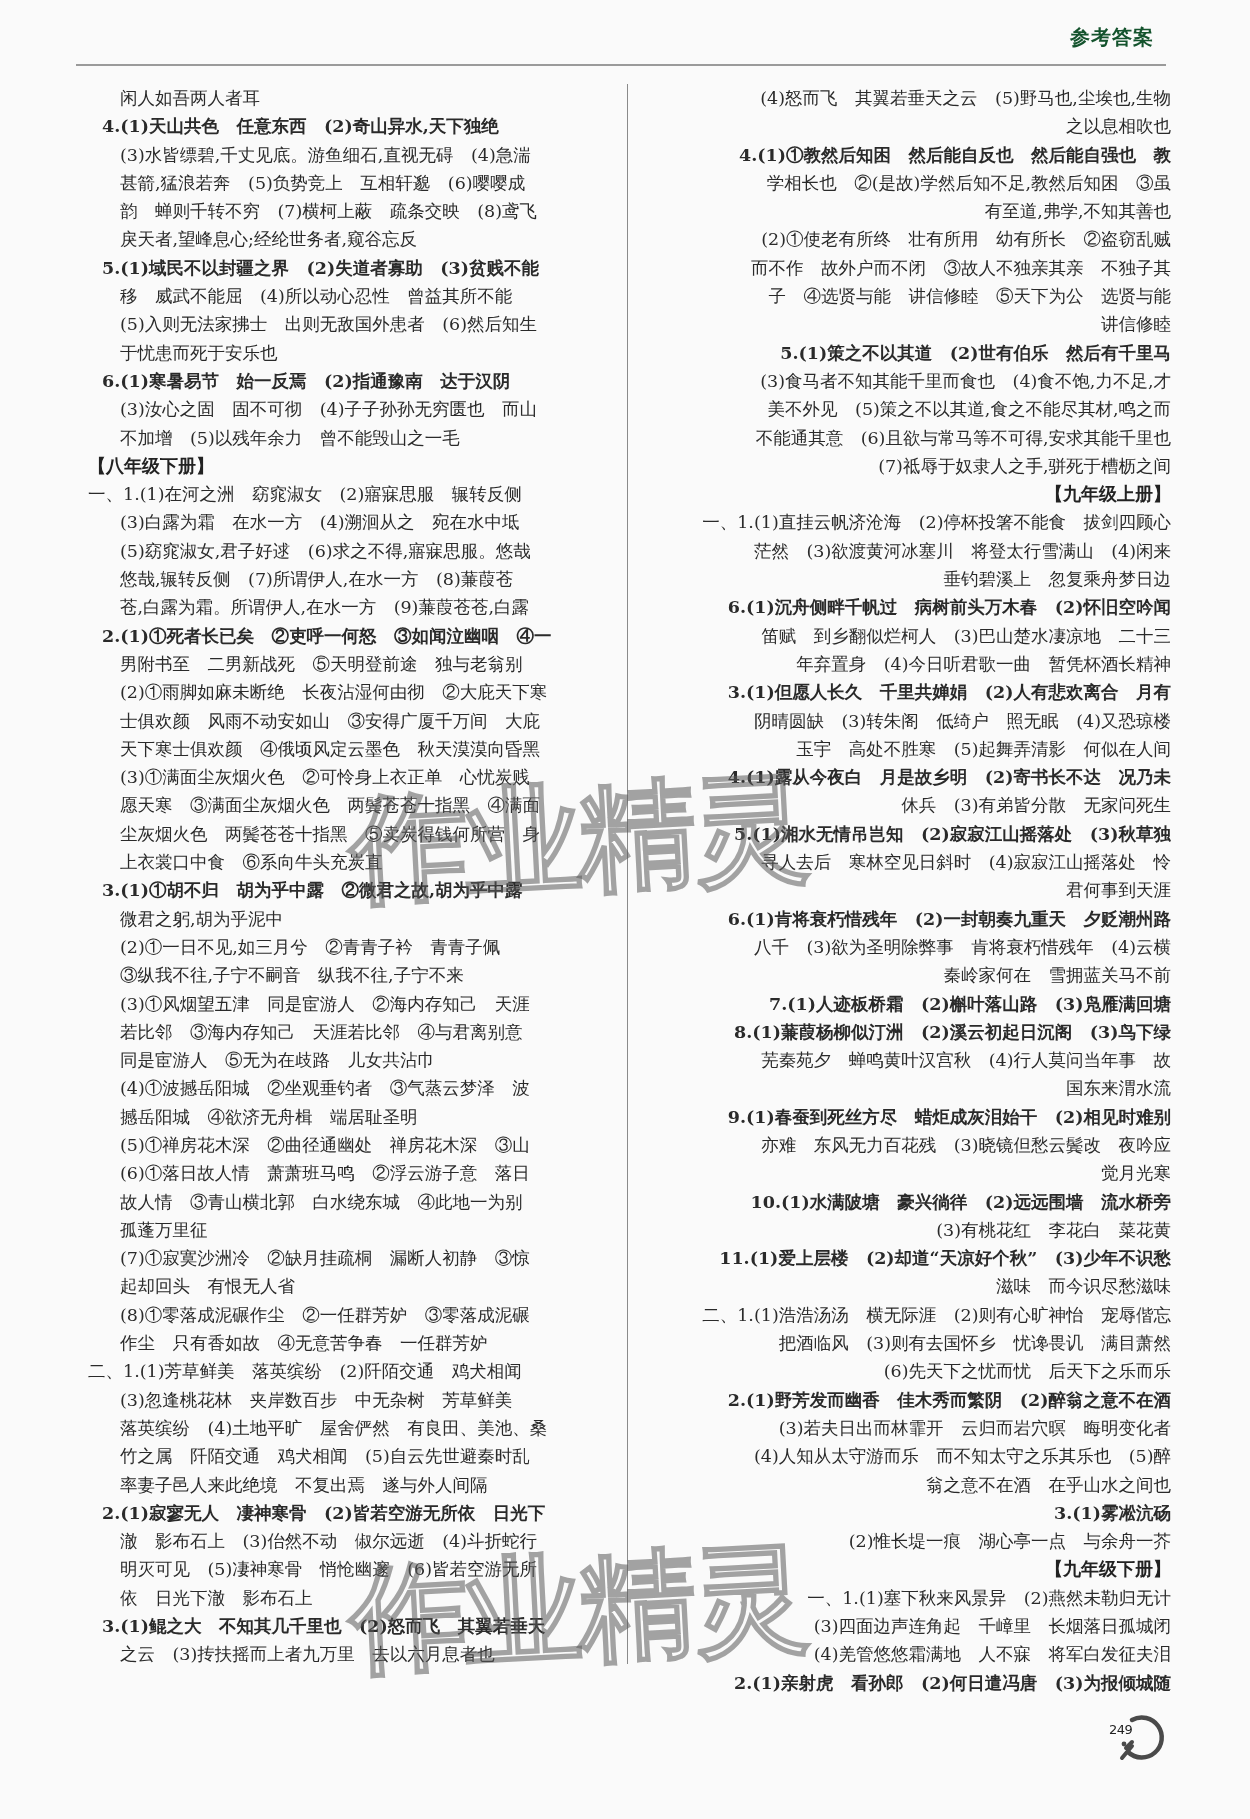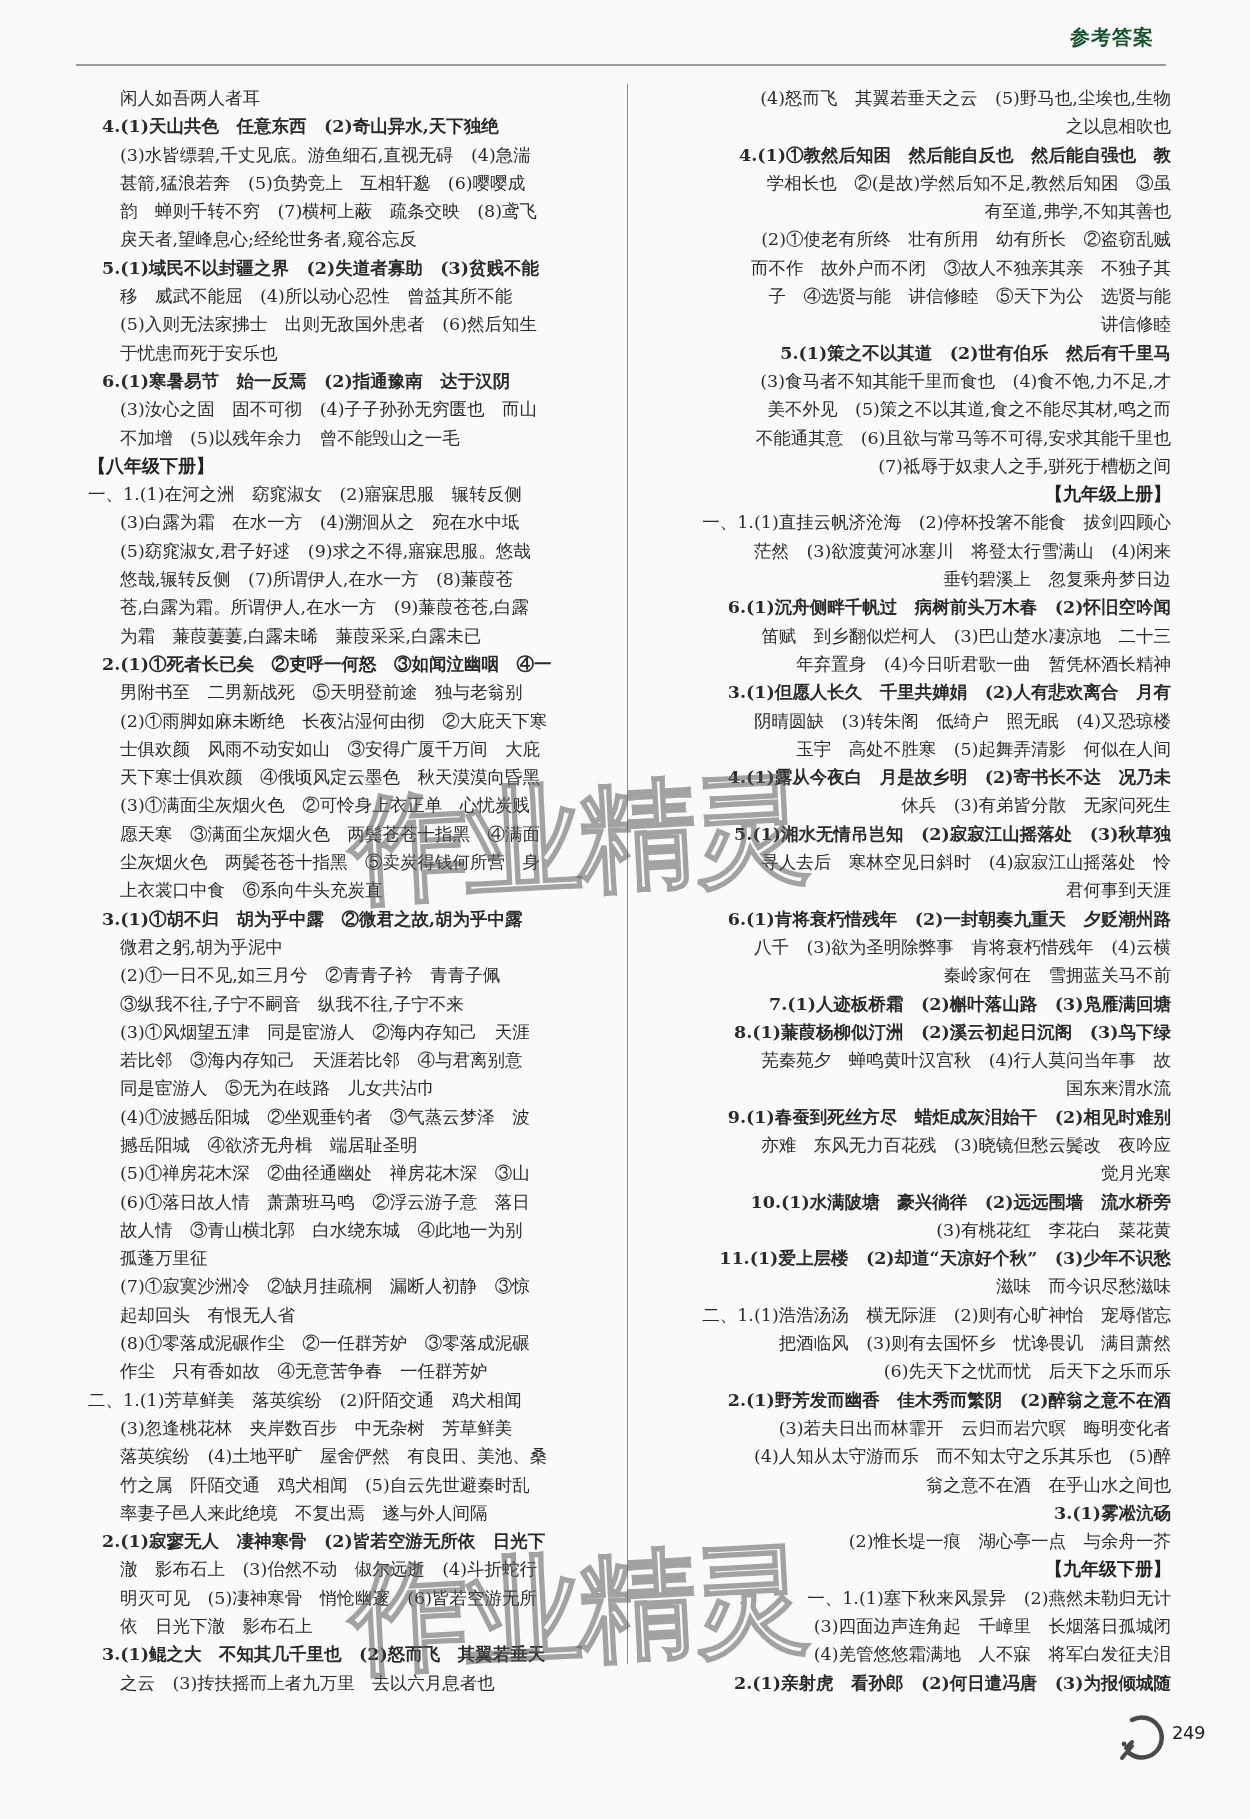--- a/index.html
+++ b/index.html
@@ -34,22 +34,22 @@
   .watermark {
     position:absolute; font-family:"DejaVu Sans","Liberation Sans",sans-serif;
     font-size:118px; font-weight:bold; color:transparent;
     -webkit-text-stroke:1.6px rgba(90,90,90,0.55);
     letter-spacing:-4px; transform:rotate(-3deg); white-space:nowrap; pointer-events:none;
   }
   .page-num-badge {
     position:absolute; left:1118px; top:1712px; width:50px; height:50px;
   }
   .page-num-text {
-    position:absolute; left:1172px; top:1722px; font-family:"DejaVu Sans","Liberation Sans",sans-serif;
-    font-size:18px; color:#222; letter-spacing:-0.5px;
+    position:absolute; left:1109px; top:1722px; font-family:"DejaVu Sans","Liberation Sans",sans-serif;
+    font-size:13px; color:#222; letter-spacing:-0.5px;
   }
 </style>
 </head>
 <body>
 
 <div class="header-title">参考答案</div>
 <div class="header-rule"></div>
 <div class="col-divider"></div>
 
 <div class="col col-left" id="col-left">
@@ -62,24 +62,23 @@
     <div class="line indent-1">5.(1)域民不以封疆之界　(2)失道者寡助　(3)贫贱不能</div>
     <div class="line indent-2">移　威武不能屈　(4)所以动心忍性　曾益其所不能</div>
     <div class="line indent-2">(5)入则无法家拂士　出则无敌国外患者　(6)然后知生</div>
     <div class="line indent-2">于忧患而死于安乐也</div>
     <div class="line indent-1">6.(1)寒暑易节　始一反焉　(2)指通豫南　达于汉阴</div>
     <div class="line indent-2">(3)汝心之固　固不可彻　(4)子子孙孙无穷匮也　而山</div>
     <div class="line indent-2">不加增　(5)以残年余力　曾不能毁山之一毛</div>
     <div class="heading">【八年级下册】</div>
     <div class="line indent-0">一、1.(1)在河之洲　窈窕淑女　(2)寤寐思服　辗转反侧</div>
     <div class="line indent-2">(3)白露为霜　在水一方　(4)溯洄从之　宛在水中坻</div>
-    <div class="line indent-2">(5)窈窕淑女,君子好逑　(9)求之不得,寤寐思服。悠哉</div>
+    <div class="line indent-2">(5)窈窕淑女,君子好逑　(6)求之不得,寤寐思服。悠哉</div>
     <div class="line indent-2">悠哉,辗转反侧　(7)所谓伊人,在水一方　(8)蒹葭苍</div>
     <div class="line indent-2">苍,白露为霜。所谓伊人,在水一方　(9)蒹葭苍苍,白露</div>
-    <div class="line indent-2">为霜　蒹葭萋萋,白露未晞　蒹葭采采,白露未已</div>
     <div class="line indent-1">2.(1)①死者长已矣　②吏呼一何怒　③如闻泣幽咽　④一</div>
     <div class="line indent-2">男附书至　二男新战死　⑤天明登前途　独与老翁别</div>
     <div class="line indent-2">(2)①雨脚如麻未断绝　长夜沾湿何由彻　②大庇天下寒</div>
     <div class="line indent-2">士俱欢颜　风雨不动安如山　③安得广厦千万间　大庇</div>
     <div class="line indent-2">天下寒士俱欢颜　④俄顷风定云墨色　秋天漠漠向昏黑</div>
     <div class="line indent-2">(3)①满面尘灰烟火色　②可怜身上衣正单　心忧炭贱</div>
     <div class="line indent-2">愿天寒　③满面尘灰烟火色　两鬓苍苍十指黑　④满面</div>
     <div class="line indent-2">尘灰烟火色　两鬓苍苍十指黑　⑤卖炭得钱何所营　身</div>
     <div class="line indent-2">上衣裳口中食　⑥系向牛头充炭直</div>
     <div class="line indent-1">3.(1)①胡不归　胡为乎中露　②微君之故,胡为乎中露</div>

